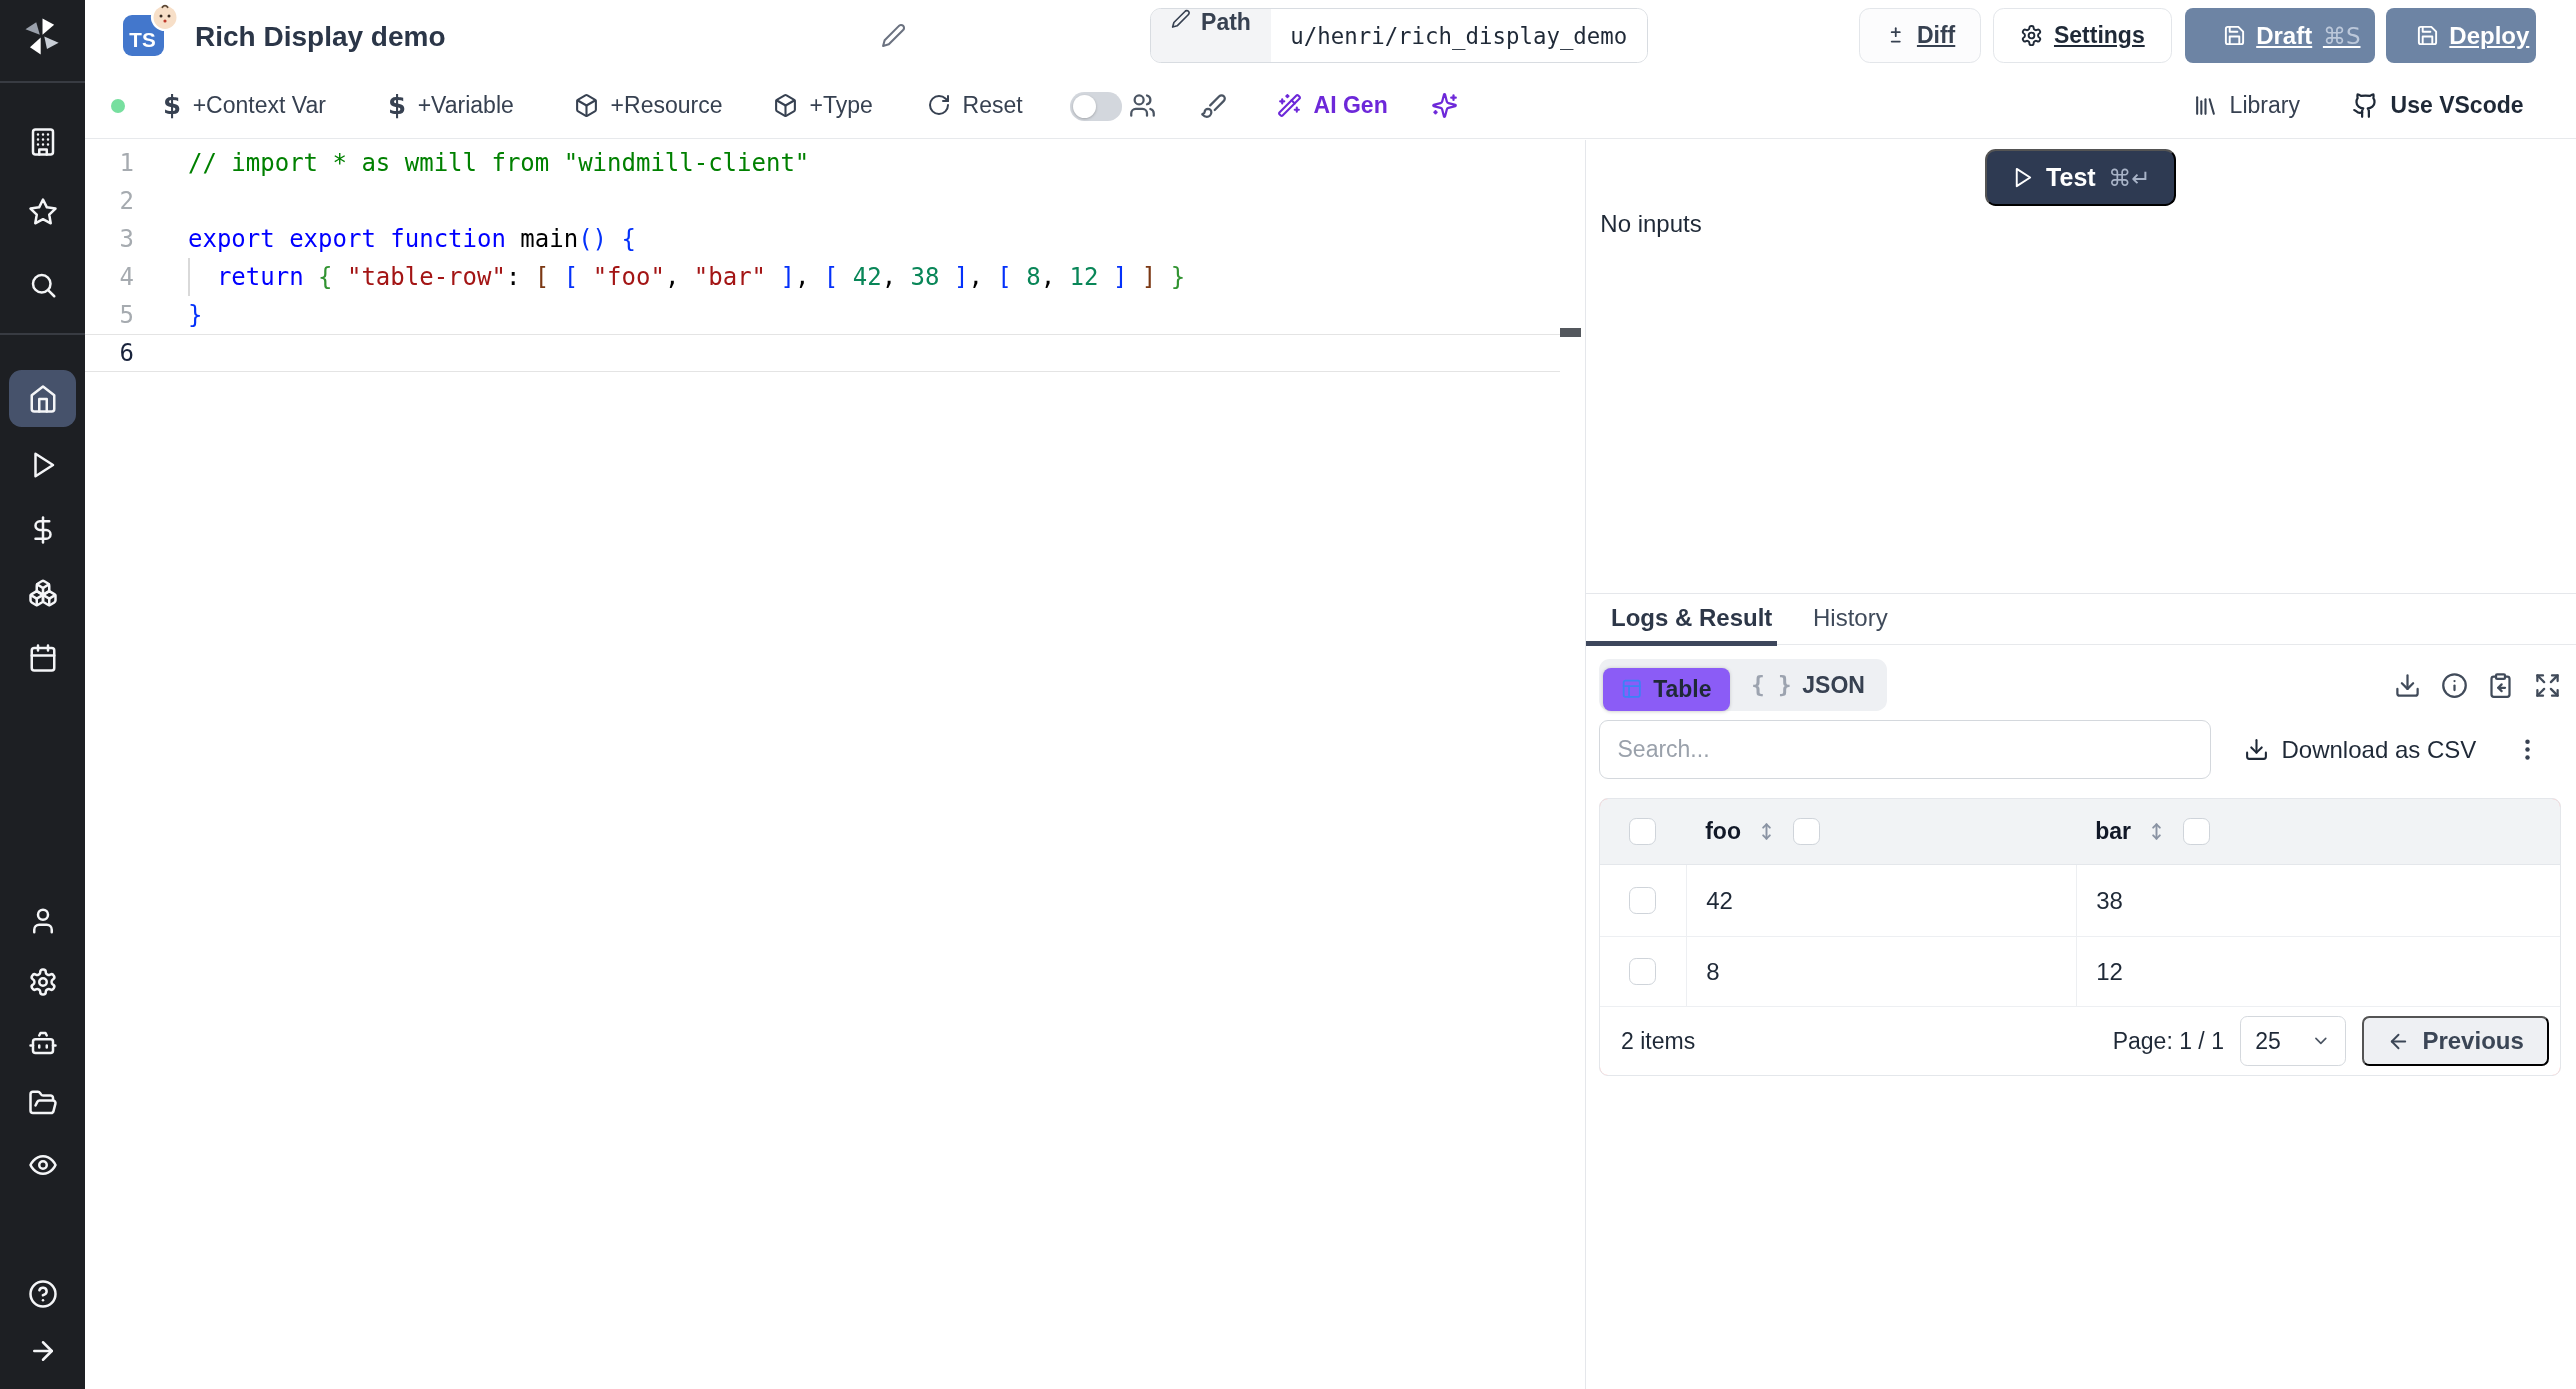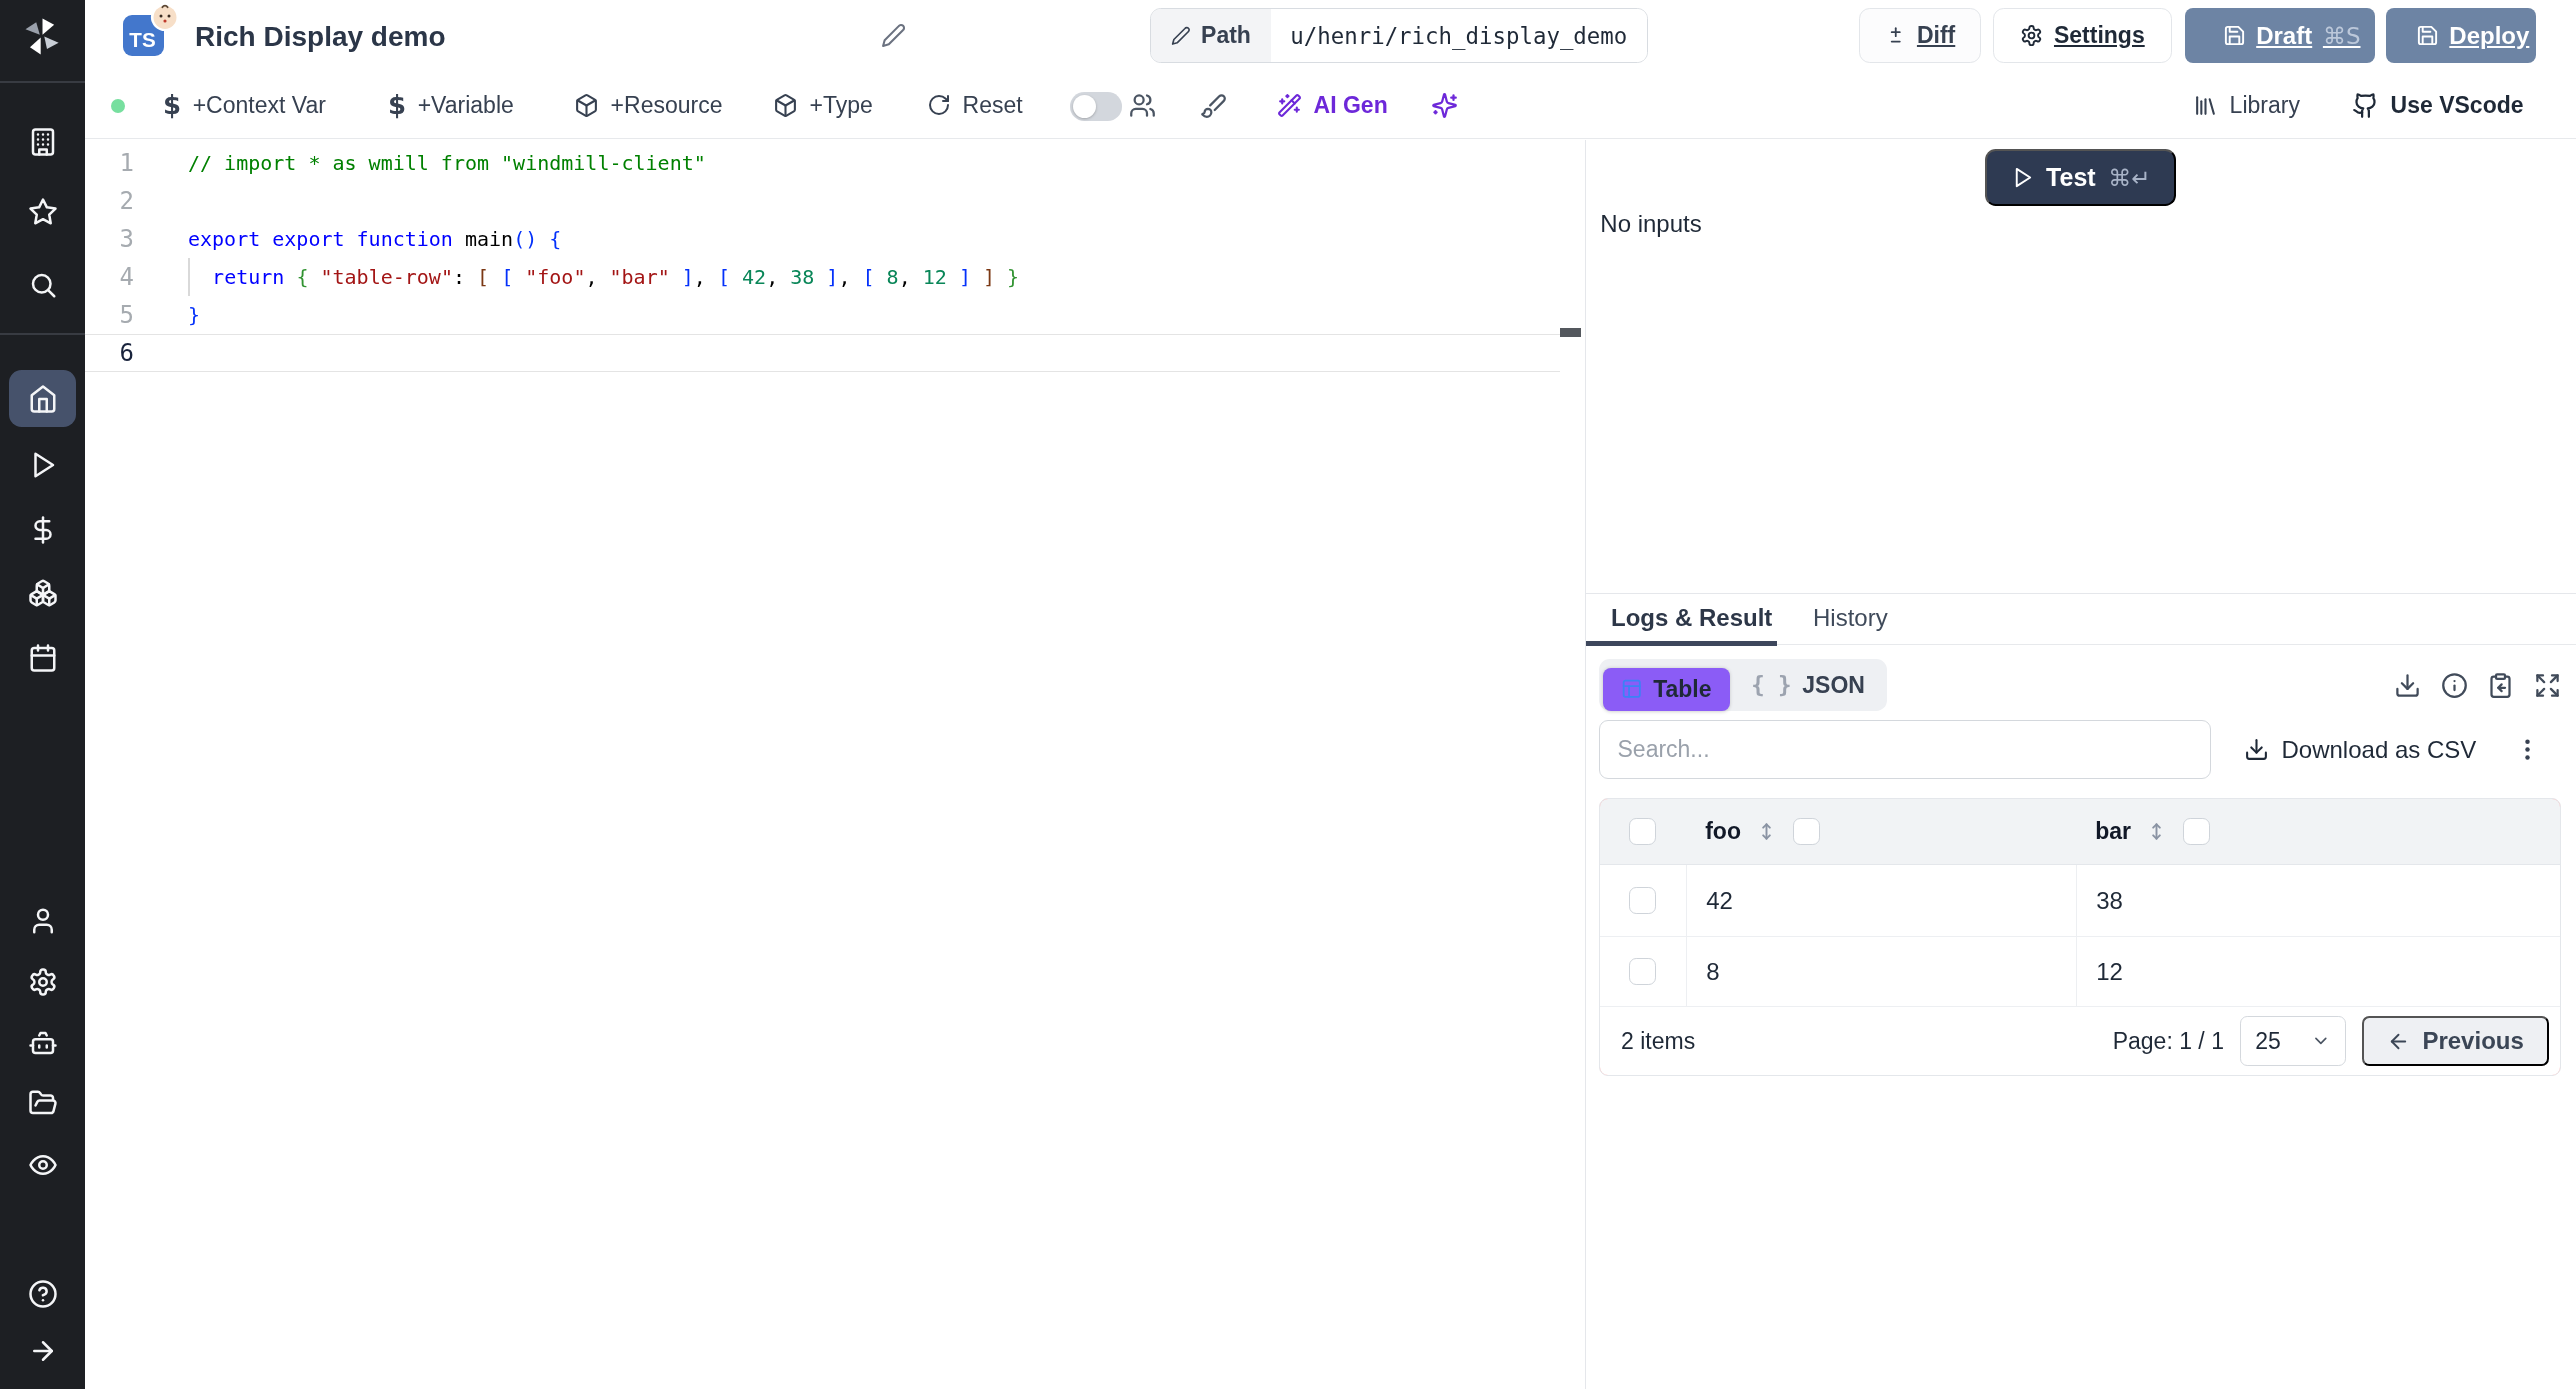--- a/index.html
+++ b/index.html
@@ -15,21 +15,21 @@
   .sb-item.active-bg { left:9px; width:67px; height:57px; background:#46526b; border-radius:12.5px; }
   .sb-divider { position:absolute; left:0; width:85px; height:1.8px; background:#383b42; }
 
   
   .header { position:absolute; left:85px; top:0; width:2491px; height:73px; background:#fff; }
   .ts-badge { position:absolute; left:38px; top:15px; width:41px; height:41px; background:#4377cc; border-radius:9px; color:#fff; font-weight:700; font-size:20.6px; display:flex; align-items:flex-end; justify-content:flex-start; padding:0 0 4.5px 6.3px; }
   .emoji { position:absolute; left:65px; top:1.8px; }
   .page-title { position:absolute; left:110px; top:0; height:73px; display:flex; align-items:center; font-size:28px; font-weight:700; color:#2b3648; }
   .title-edit { position:absolute; left:796px; top:23px; color:#6b7280; cursor:pointer; }
   .path-group { position:absolute; left:1065px; top:8px; height:55px; border:1.8px solid #d8dce1; border-radius:10.7px; display:flex; overflow:hidden; cursor:pointer; }
-  .path-left { background:#f3f4f6; display:flex; align-items:center; gap:10.7px; padding:0 19.7px; color:#374151; font-size:23px; font-weight:600; }
+  .path-left { background:#f3f4f6; display:flex; align-items:flex-start; gap:10.7px; padding:0 19.7px; color:#374151; font-size:23px; font-weight:600; }
   .path-right { background:#fff; display:flex; align-items:center; padding:0 19.7px; font-family:"DejaVu Sans Mono", monospace; font-size:22.4px; color:#1f2937; }
   .hbtn { position:absolute; top:8px; height:55px; border-radius:10.7px; display:flex; align-items:center; justify-content:center; gap:10.7px; font-size:23px; font-weight:600; cursor:pointer;text-decoration:underline; }
   .hbtn.ghost { background:#fcfcfd; border:1.8px solid #e3e6ea; color:#374151; }
   .hbtn.white { background:#fff; border:1.8px solid #e3e6ea; color:#1f2937; }
   .hbtn.slate { background:#6d84a4; color:#fff; border:none; border-radius:8px; font-weight:700; font-size:24px;padding-left:23px; }
   .kbd { font-family:"DejaVu Sans", sans-serif; color:#bcc8da; font-weight:400; font-size:23px; }
 
   
   .toolbar { position:absolute; left:85px; top:73px; width:2491px; height:66px; background:#fff; border-bottom:1.8px solid #e7e9ec; }
   .tb-item { position:absolute; top:0; height:64px; display:flex; align-items:center; gap:11.6px; color:#374151; font-size:23px; font-weight:500; cursor:pointer; }
@@ -37,21 +37,21 @@
   .dot { position:absolute; left:26px; top:26px; width:14.3px; height:14.3px; border-radius:50%; background:#77df9f; }
   .toggle { position:absolute; left:985px; top:19px; width:52px; height:29px; border-radius:14.3px; background:#d3d7dd; cursor:pointer; }
   .toggle .knob { position:absolute; left:2.7px; top:2.7px; width:23px; height:23px; border-radius:50%; background:#fff; box-shadow:0 0.9px 2.7px rgba(0,0,0,.25); }
   .purple { color:#6d28d9 !important; }
   .tb-icon { position:absolute; top:0; height:64px; display:flex; align-items:center; color:#4b5563; cursor:pointer; }
 
   
   .editor { position:absolute; left:85px; top:140px; width:1498px; height:1250px; background:#fff; padding-top:3.6px; }
   .line { display:flex; height:38px; align-items:center; position:relative; margin-right:23px; }
   .line .ln { width:103px; padding-right:54px; text-align:right; font-family:"DejaVu Sans Mono", monospace; font-size:24px; color:#a6abb0; flex:none; }
-  .line .code { font-family:"DejaVu Sans Mono", monospace; font-size:20px; white-space:pre; }
+  .line .code { font-family:"DejaVu Sans Mono", monospace; font-size:24px; white-space:pre; }
   .line.active { border-top:1.8px solid #e4e4e4; border-bottom:1.8px solid #e4e4e4; }
   .line.active .ln { color:#19233c; }
   .line.guide::before { content:""; position:absolute; left:103px; top:0; bottom:0; width:1.8px; background:#d9d9d9; }
   .tk-cm{color:#008000}.tk-kw{color:#0000ff}.tk-st{color:#a31515}.tk-nu{color:#098658}
   .tk-b1{color:#0431fa}.tk-b2{color:#319331}.tk-b3{color:#7b3814}.tk-pl{color:#000}
   .ovr-dash { position:absolute; right:1.8px; top:188px; width:21.5px; height:9px; background:#54585e; }
 
   
   .rpanel { position:absolute; left:1585px; top:140px; width:991px; height:1250px; background:#fff; border-left:1.8px solid #e5e7eb; }
   .test-btn { position:absolute; left:399px; top:9px; width:191px; height:57px; background:#2e3a52; border-radius:10.7px; display:flex; align-items:center; justify-content:center; gap:12.5px; color:#fff; font-size:25px; font-weight:700; cursor:pointer; }

